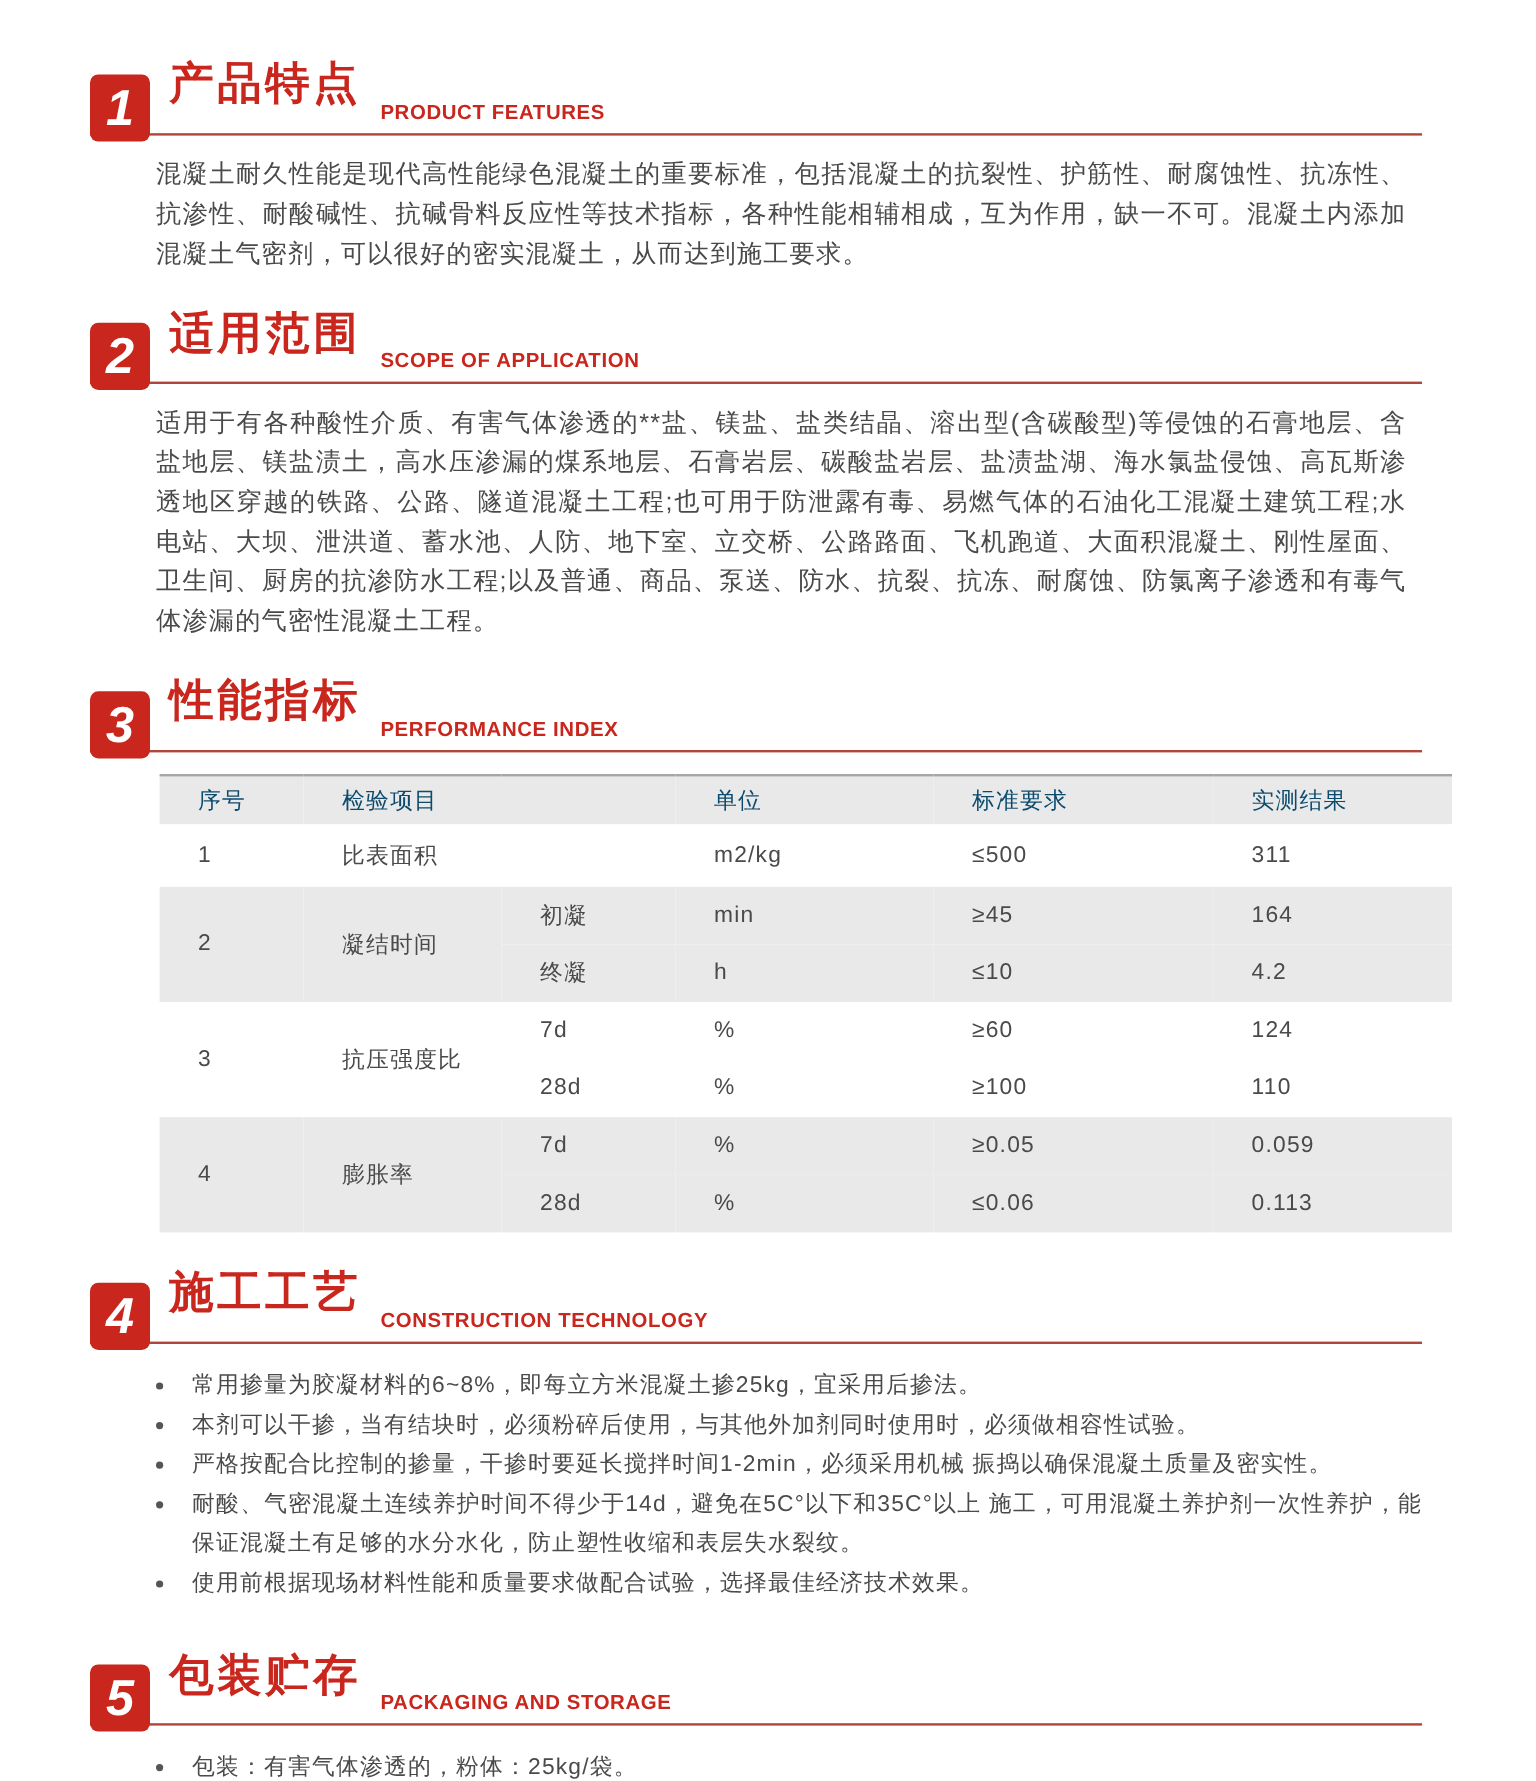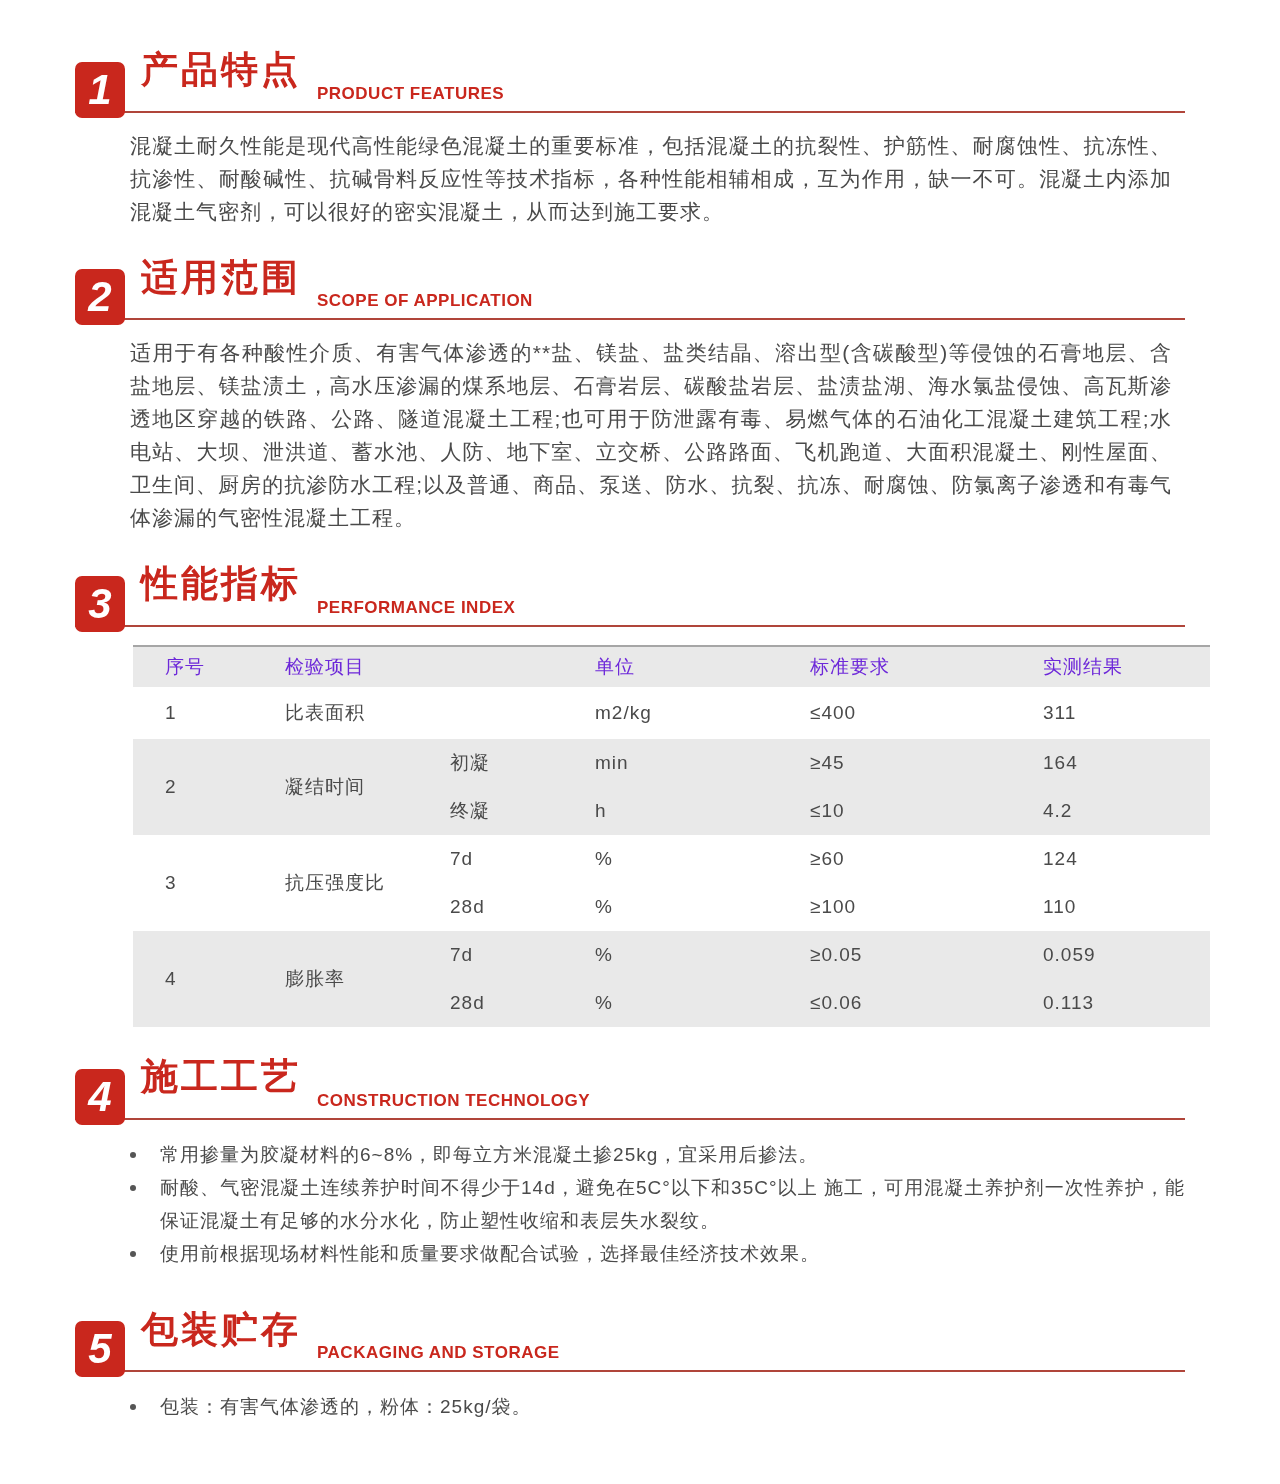--- a/index.html
+++ b/index.html
@@ -42,21 +42,21 @@
     border-collapse:collapse; table-layout:fixed;
     width:1077px; margin:18px 0 0 133px;
     border-top:2px solid #a6a6a6;
     font-size:19px;
   }
   table.perf th, table.perf td {
     font-weight:normal; text-align:left;
     padding:0 6px 0 32px; vertical-align:middle;
     letter-spacing:1px;
   }
-  tr.hrow th { background:var(--table_shade,#e9e9e9); height:40px; color:#6d28d9; }
+  tr.hrow th { background:var(--table_shade,#e9e9e9); height:40px; color:#0c4a6e; }
   tr.rw td { background:#ffffff; }
   tr.rg td { background:var(--table_shade,#e9e9e9); }
   tr.single td { height:52px; }
   tr.sub td { height:48px; }
   
   ul.blist { list-style:none; margin:18px 95px 0 130px; padding:0; }
   ul.blist li { display:flex; gap:24px; line-height:33px; font-size:19px; letter-spacing:1px; }
   ul.blist.spaced li { margin-bottom:21px; }
   .dot {
     flex:0 0 6px; width:6px; height:6px; border-radius:50%;
@@ -108,21 +108,21 @@
         <th>序号</th>
         <th colspan="2">检验项目</th>
         <th>单位</th>
         <th>标准要求</th>
         <th>实测结果</th>
       </tr>
       <tr class="rw single">
         <td>1</td>
         <td colspan="2">比表面积</td>
         <td>m2/kg</td>
-        <td>≤400</td>
+        <td>≤500</td>
         <td>311</td>
       </tr>
       <tr class="rg sub">
         <td rowspan="2">2</td>
         <td rowspan="2">凝结时间</td>
         <td>初凝</td>
         <td>min</td>
         <td>≥45</td>
         <td>164</td>
       </tr>
@@ -170,20 +170,28 @@
       <div class="tcn">施工工艺</div>
       <div class="ten">CONSTRUCTION TECHNOLOGY</div>
     </div>
     <ul class="blist">
       <li>
           <span class="dot"></span>
           <span class="btxt">常用掺量为胶凝材料的6~8%，即每立方米混凝土掺25kg，宜采用后掺法。</span>
         </li>
       <li>
           <span class="dot"></span>
+          <span class="btxt">本剂可以干掺，当有结块时，必须粉碎后使用，与其他外加剂同时使用时，必须做相容性试验。</span>
+        </li>
+      <li>
+          <span class="dot"></span>
+          <span class="btxt">严格按配合比控制的掺量，干掺时要延长搅拌时间1-2min，必须采用机械 振捣以确保混凝土质量及密实性。</span>
+        </li>
+      <li>
+          <span class="dot"></span>
           <span class="btxt">耐酸、气密混凝土连续养护时间不得少于14d，避免在5C°以下和35C°以上 施工，可用混凝土养护剂一次性养护，能保证混凝土有足够的水分水化，防止塑性收缩和表层失水裂纹。</span>
         </li>
       <li>
           <span class="dot"></span>
           <span class="btxt">使用前根据现场材料性能和质量要求做配合试验，选择最佳经济技术效果。</span>
         </li>
     </ul>
   </section>
 
   <section class="sec" style="margin-top:40px">

